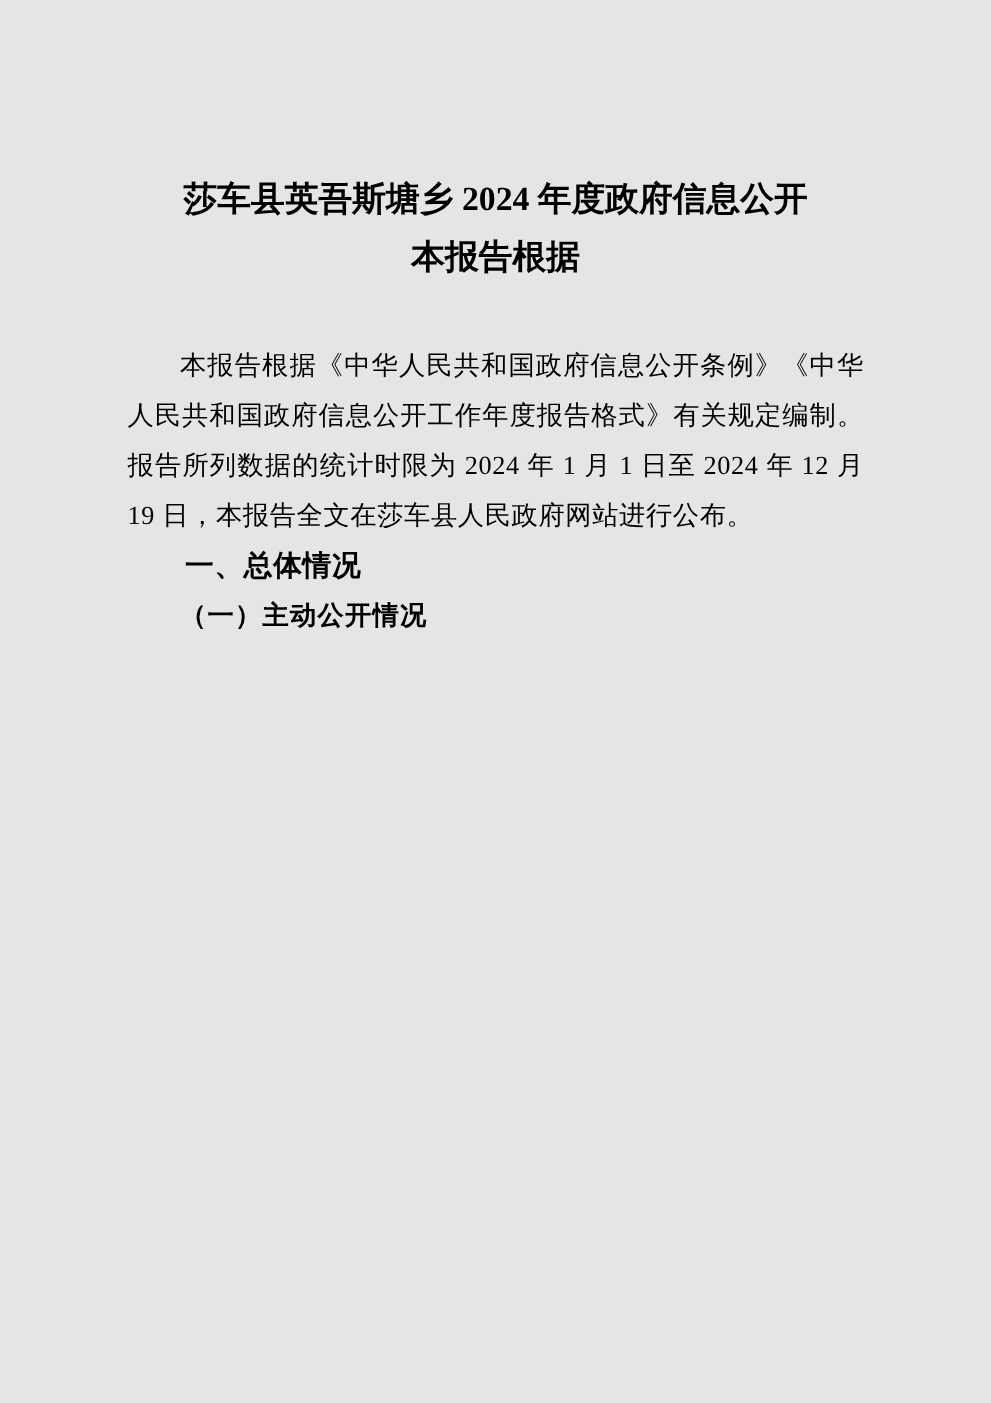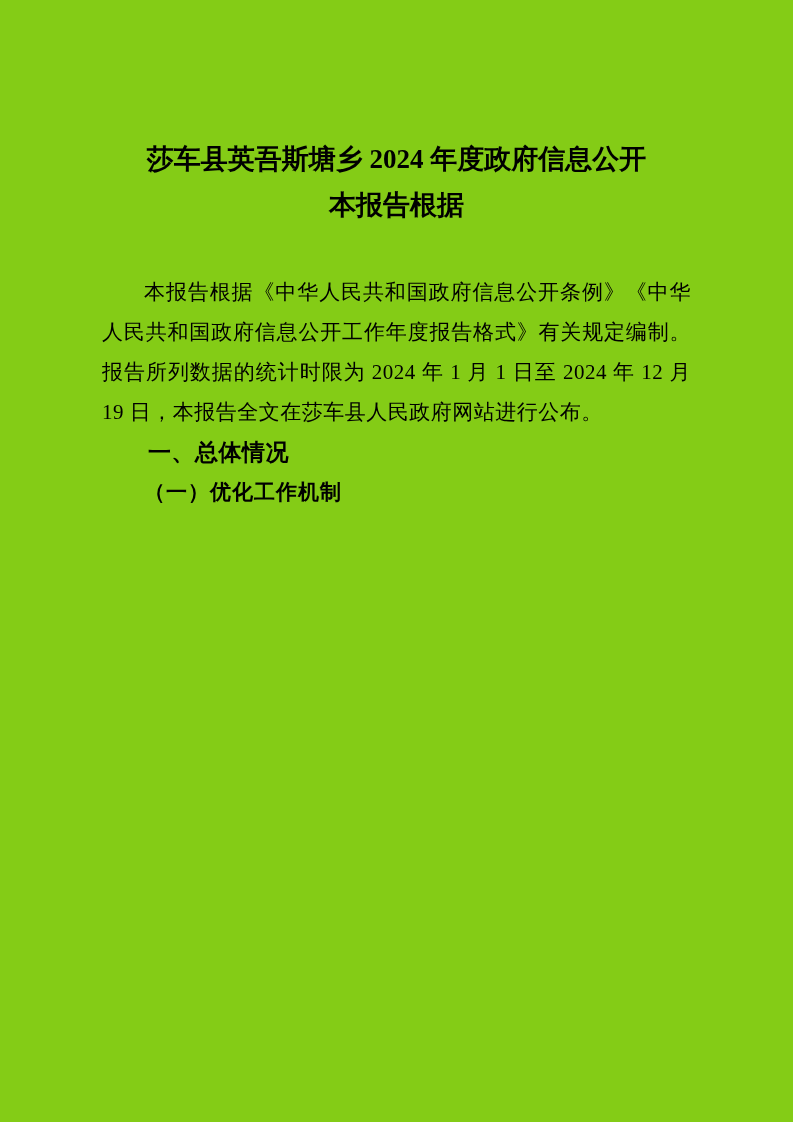--- a/index.html
+++ b/index.html
@@ -4,21 +4,21 @@
 <style>
   html, body {
     margin: 0;
     padding: 0;
     background: #ffffff;
   }
   .page {
     position: relative;
     width: 793px;
     height: 1122px;
-    background: #84cc16;
+    background: #e5e5e5;
     box-sizing: border-box;
     padding: 136px 102px 0 102px;
     color: #000000;
     font-family: "Liberation Serif", "DejaVu Serif", serif;
     overflow: hidden;
   }
   .doc-title {
     margin: 0 0 44px 0;
     text-align: center;
     font-size: 27px;
@@ -65,16 +65,16 @@
   <h1 class="doc-title">
     <span class="title-line">莎车县英吾斯塘乡 2024 年度政府信息公开</span>
     <span class="title-line">本报告根据</span>
   </h1>
 
   <p class="body-para">本报告根据《中华人民共和国政府信息公开条例》《中华人民共和国政府信息公开工作年度报告格式》有关规定编制。报告所列数据的统计时限为 2024 年 1 月 1 日至 2024 年 12 月 19 日，本报告全文在莎车县人民政府网站进行公布。</p>
 
   <h2 class="section-heading">一、总体情况</h2>
 
 
-  <h3 class="subsection-heading">（一）优化工作机制</h3>
+  <h3 class="subsection-heading">（一）主动公开情况</h3>
 
 
 </div>
 
 </body></html>

